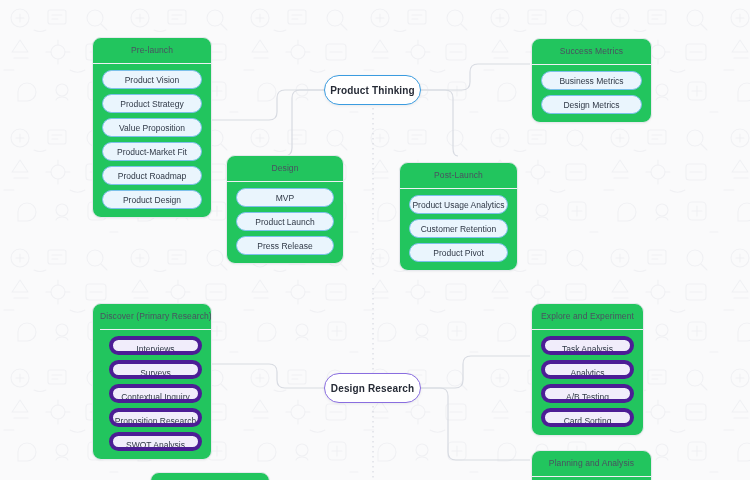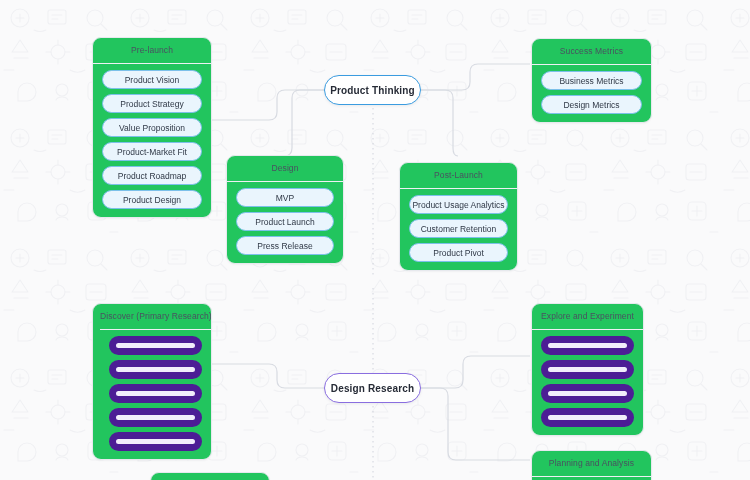--- a/index.html
+++ b/index.html
@@ -49,21 +49,21 @@
   }
   .pill:last-child{margin-bottom:0;}
 
   .pill.blue{
     background:#eaf5fd;
     border:1px solid #7cc0ea;
     color:#2f3846;
   }
   .pill.purple{
     background:#f1edfb;
-    border:7px solid #4c1d95;
+    border:4px solid #4c1d95;
     color:#2f3846;
   }
 
   .hub{
     position:absolute;
     background:#ffffff;
     border-radius:16px;
     display:flex;align-items:center;justify-content:center;
     font-size:10px;
     font-weight:bold;

